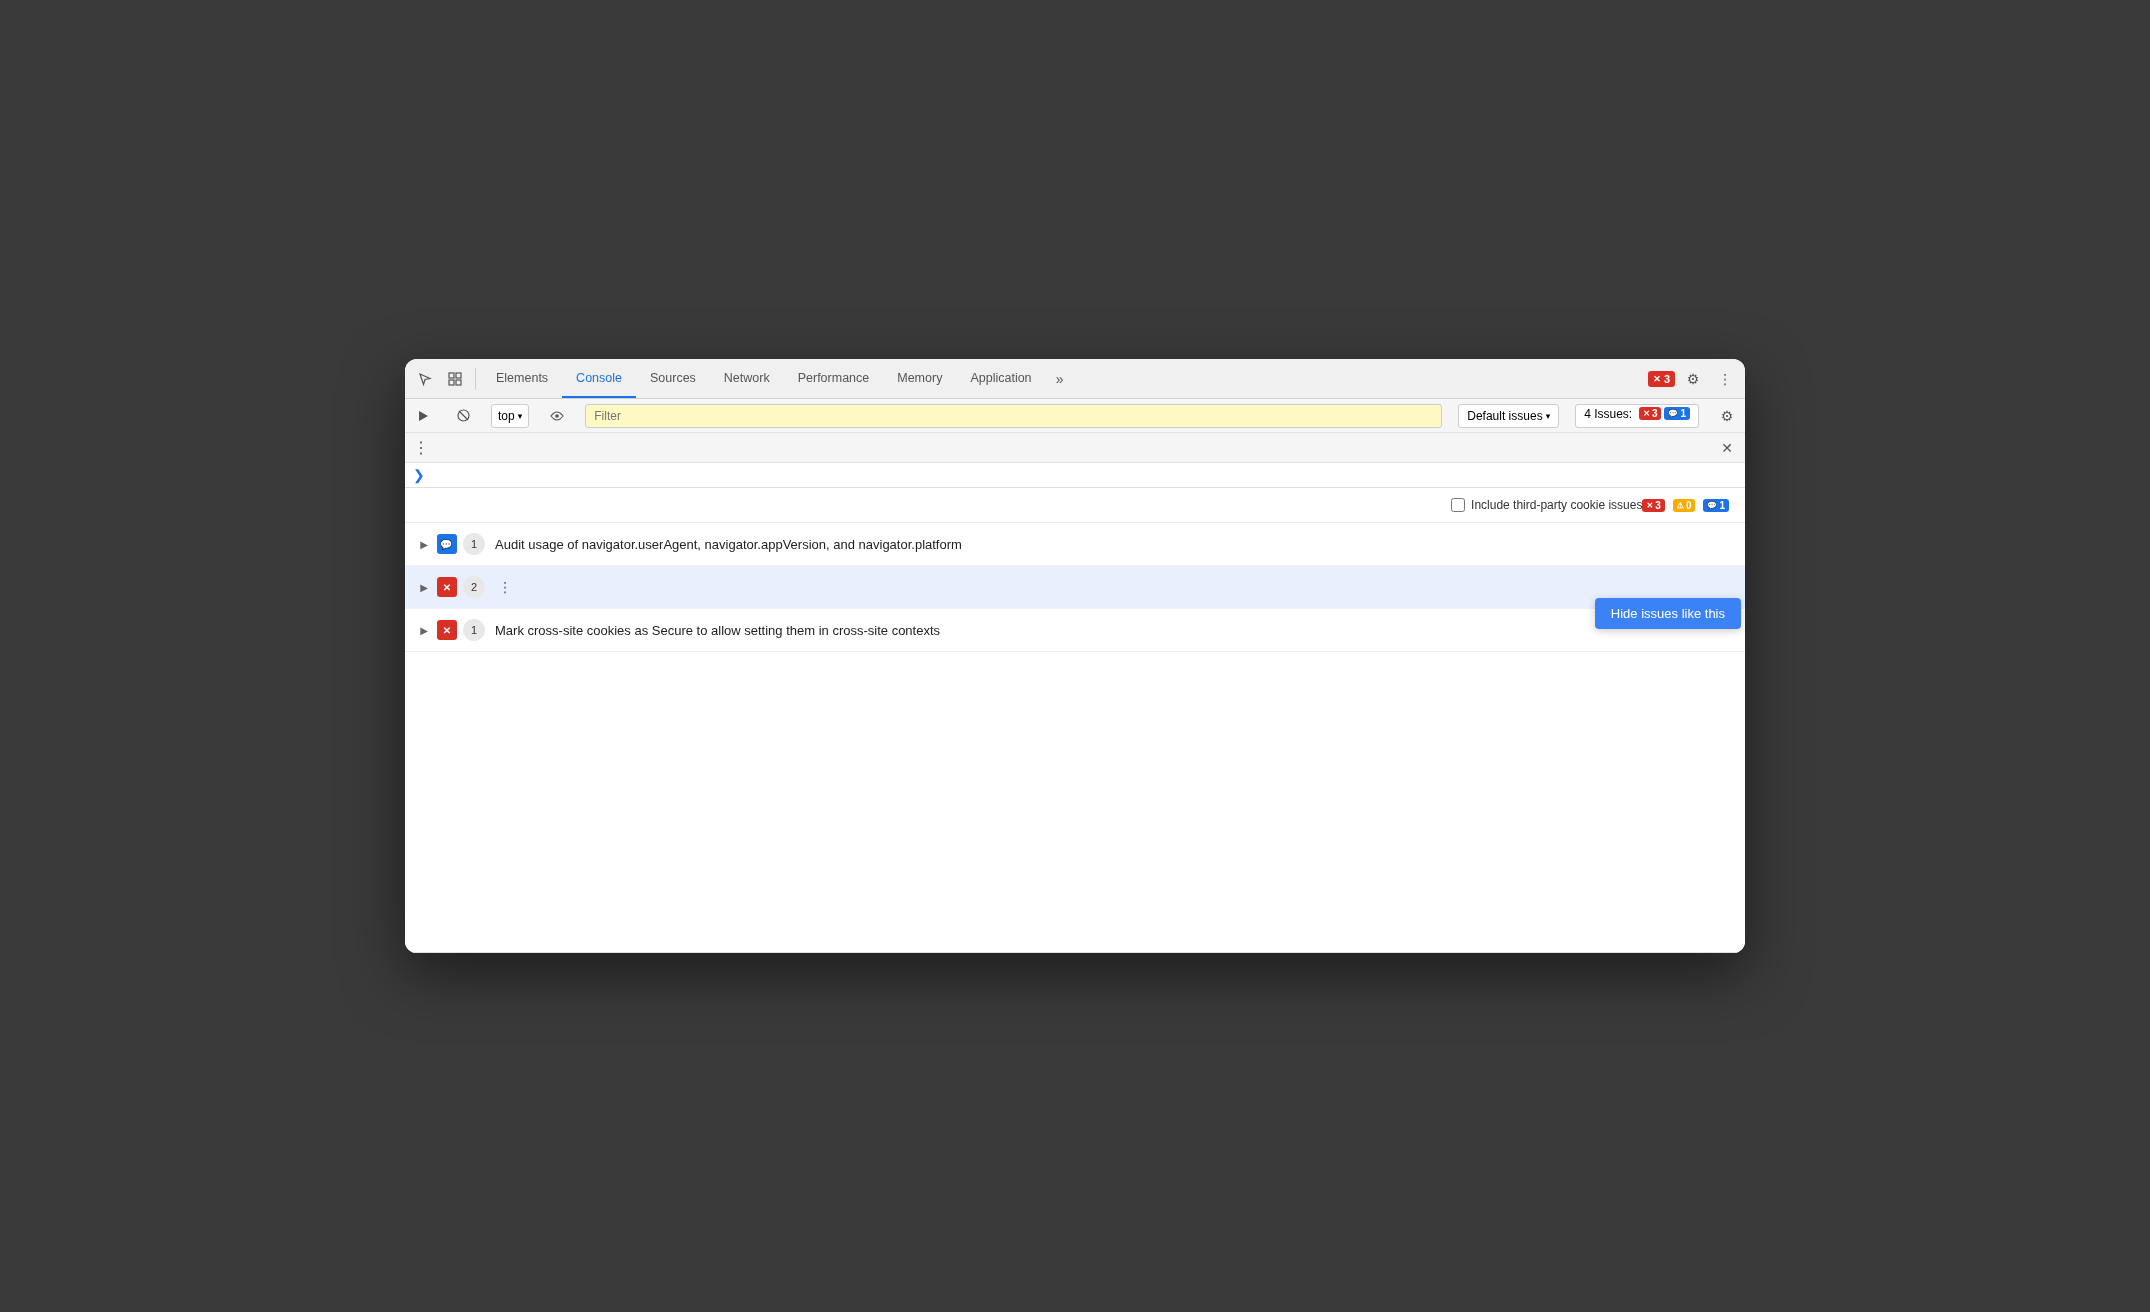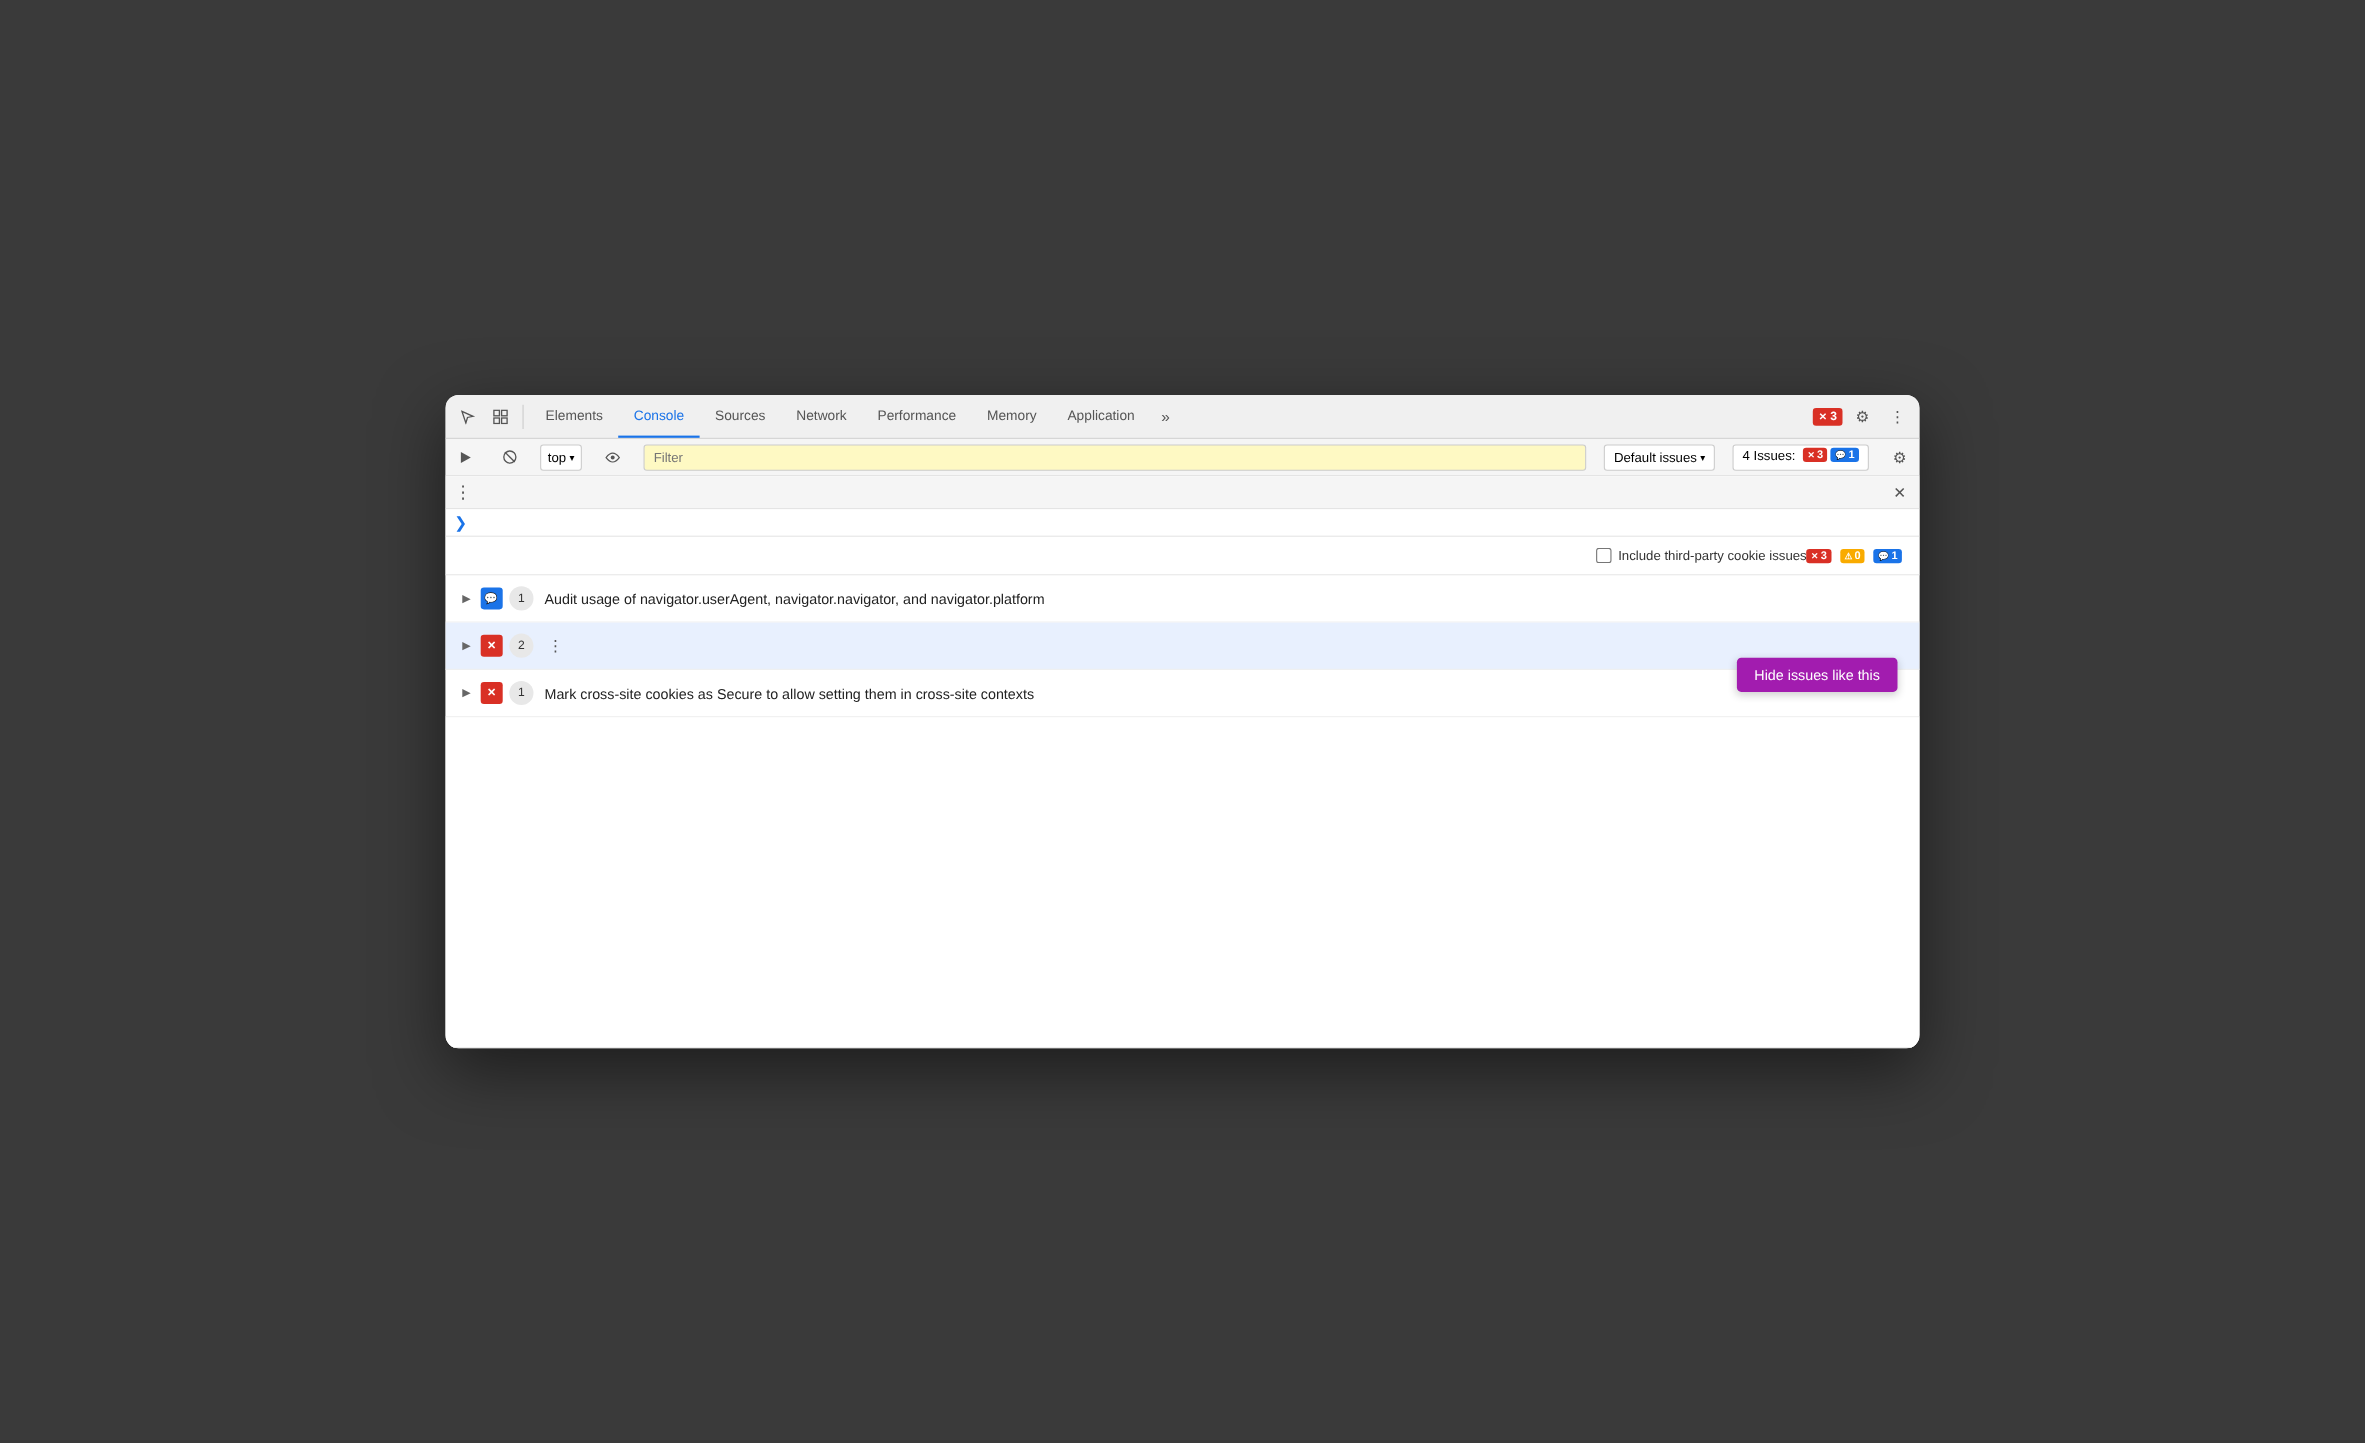--- a/index.html
+++ b/index.html
@@ -327,23 +327,23 @@
       display: flex;
       align-items: center;
       justify-content: center;
       color: #555;
       font-size: 14px;
       border-radius: 3px;
     }
     
     .hide-issues-popup {
       position: absolute;
-      right: 20px;
+      right: 4px;
       top: 32px;
-      background: #a21caf;
+      background: #3b82f6;
       color: white;
       padding: 8px 16px;
       border-radius: 4px;
       font-size: 13px;
       font-weight: 500;
       white-space: nowrap;
       cursor: pointer;
       z-index: 10;
       box-shadow: 0 2px 8px rgba(0,0,0,0.2);
     }
@@ -515,21 +515,21 @@
     </div>
 
     <div class="issue-row">
       <span class="expand-btn">▶</span>
       <div class="issue-type-icon info">
         <span style="font-size:10px;">💬</span>
       </div>
       <div class="issue-count-badge">
         <span>1</span>
       </div>
-      <span class="issue-text">Audit usage of navigator.userAgent, navigator.navigator, and navigator.platform</span>
+      <span class="issue-text">Audit usage of navigator.userAgent, navigator.appVersion, and navigator.platform</span>
     </div>
 
     <div class="issue-row selected" style="position: relative;">
       <span class="expand-btn">▶</span>
       <div class="issue-type-icon error">
         <span style="font-size:10px;">✕</span>
       </div>
       <div class="issue-count-badge">
         <span>2</span>
       </div>

